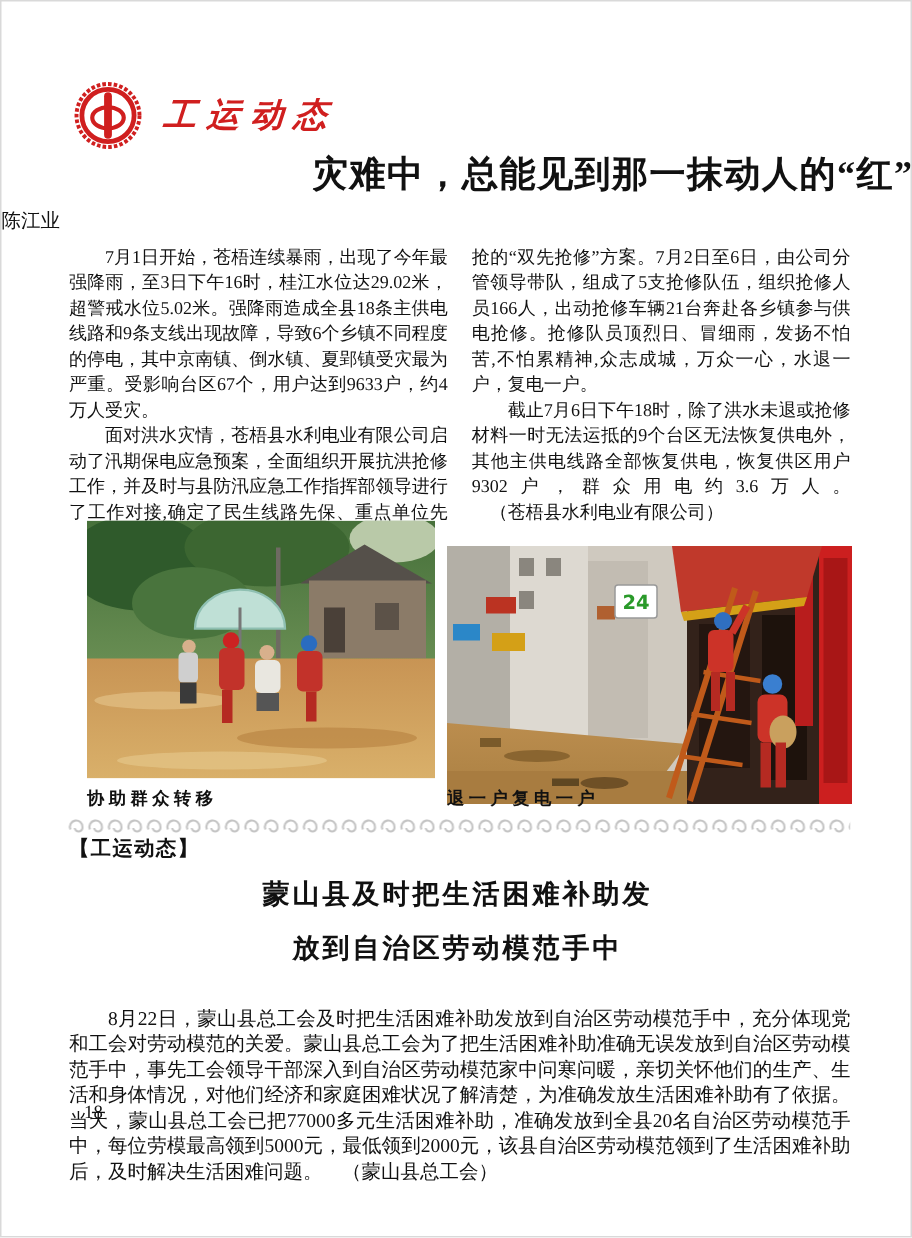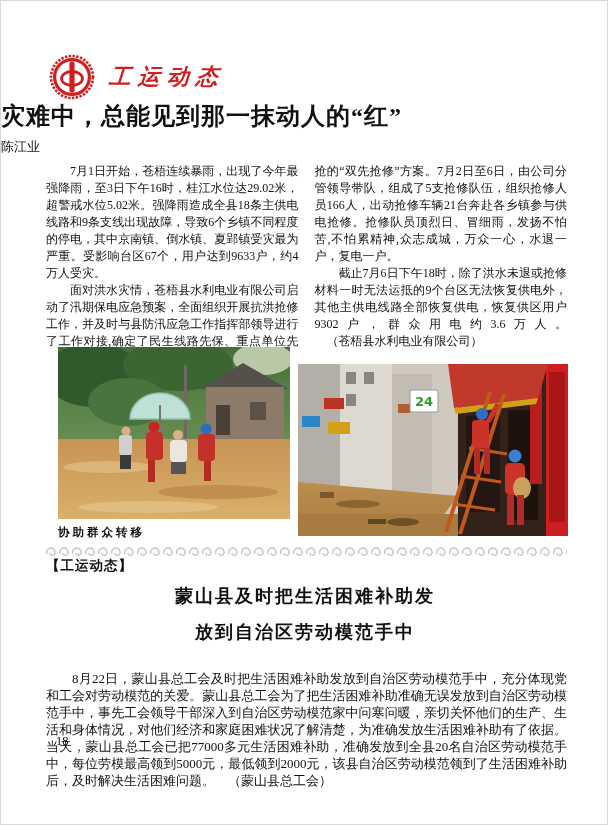--- a/index.html
+++ b/index.html
@@ -9,21 +9,21 @@
     font-family:"Liberation Serif","DejaVu Serif",serif; color:#111; overflow:hidden;
   }
   
   .masthead{position:absolute; top:53px; left:48px; display:flex; align-items:center;}
   .brand-text{
     font-family:"DejaVu Sans","Liberation Sans",sans-serif;
     font-weight:bold; font-style:italic; font-size:22px; color:#d01f1f;
     letter-spacing:7px; margin-left:14px; transform:skewX(-4deg);
   }
   
-  .a1-title{position:absolute; top:99px; left:0; width:608px; text-align:left;
+  .a1-title{position:absolute; top:99px; left:0; width:608px; text-align:right;
     font-size:24px; font-weight:bold; letter-spacing:1px;}
   .a1-author{position:absolute; top:137px; left:0; width:608px; text-align:left; font-size:13px;}
   .a1-cols{
     position:absolute; top:162px; left:45px; width:521px; height:188px;
     column-count:2; column-gap:16px; column-fill:auto;
     font-size:12px; line-height:17px; text-align:justify; overflow:hidden;
   }
   .a1-cols p{margin:0; text-indent:2em;}
   .attr{padding-left:1em; white-space:nowrap;}
   
@@ -165,20 +165,21 @@
       <line x1="190" y1="58" x2="200" y2="40" stroke="#cc3328" stroke-width="5"></line>
       <circle cx="217" cy="92" r="6.5" fill="#3a7fd0"></circle>
       <rect x="207" y="99" width="20" height="32" rx="5" fill="#cc3328"></rect>
       <ellipse cx="224" cy="124" rx="9" ry="11" fill="#c9a05e"></ellipse>
       <rect x="209" y="131" width="7" height="30" fill="#b52a22"></rect>
       <rect x="219" y="131" width="7" height="30" fill="#b52a22"></rect>
     </svg>
   </div>
 
   <div class="caption cap-left">协助群众转移</div>
+  <div class="caption cap-right">退一户复电一户</div>
 
   <div class="divider">
     <svg width="522" height="12" viewBox="0 0 522 12">
       <defs>
         <pattern id="swirl" x="0" y="0" width="26" height="12" patternUnits="userSpaceOnUse">
           <path d="M2,9 a4.2,4.2 0 1 1 8,-1.6 a2.6,2.6 0 1 1 -5.2,0.6" fill="none" stroke="#c4c4c4" stroke-width="1.4"></path>
           <path d="M15,9 a4.2,4.2 0 1 1 8,-1.6 a2.6,2.6 0 1 1 -5.2,0.6" fill="none" stroke="#c4c4c4" stroke-width="1.4"></path>
         </pattern>
       </defs>
       <rect x="0" y="0" width="522" height="12" fill="url(#swirl)"></rect>

